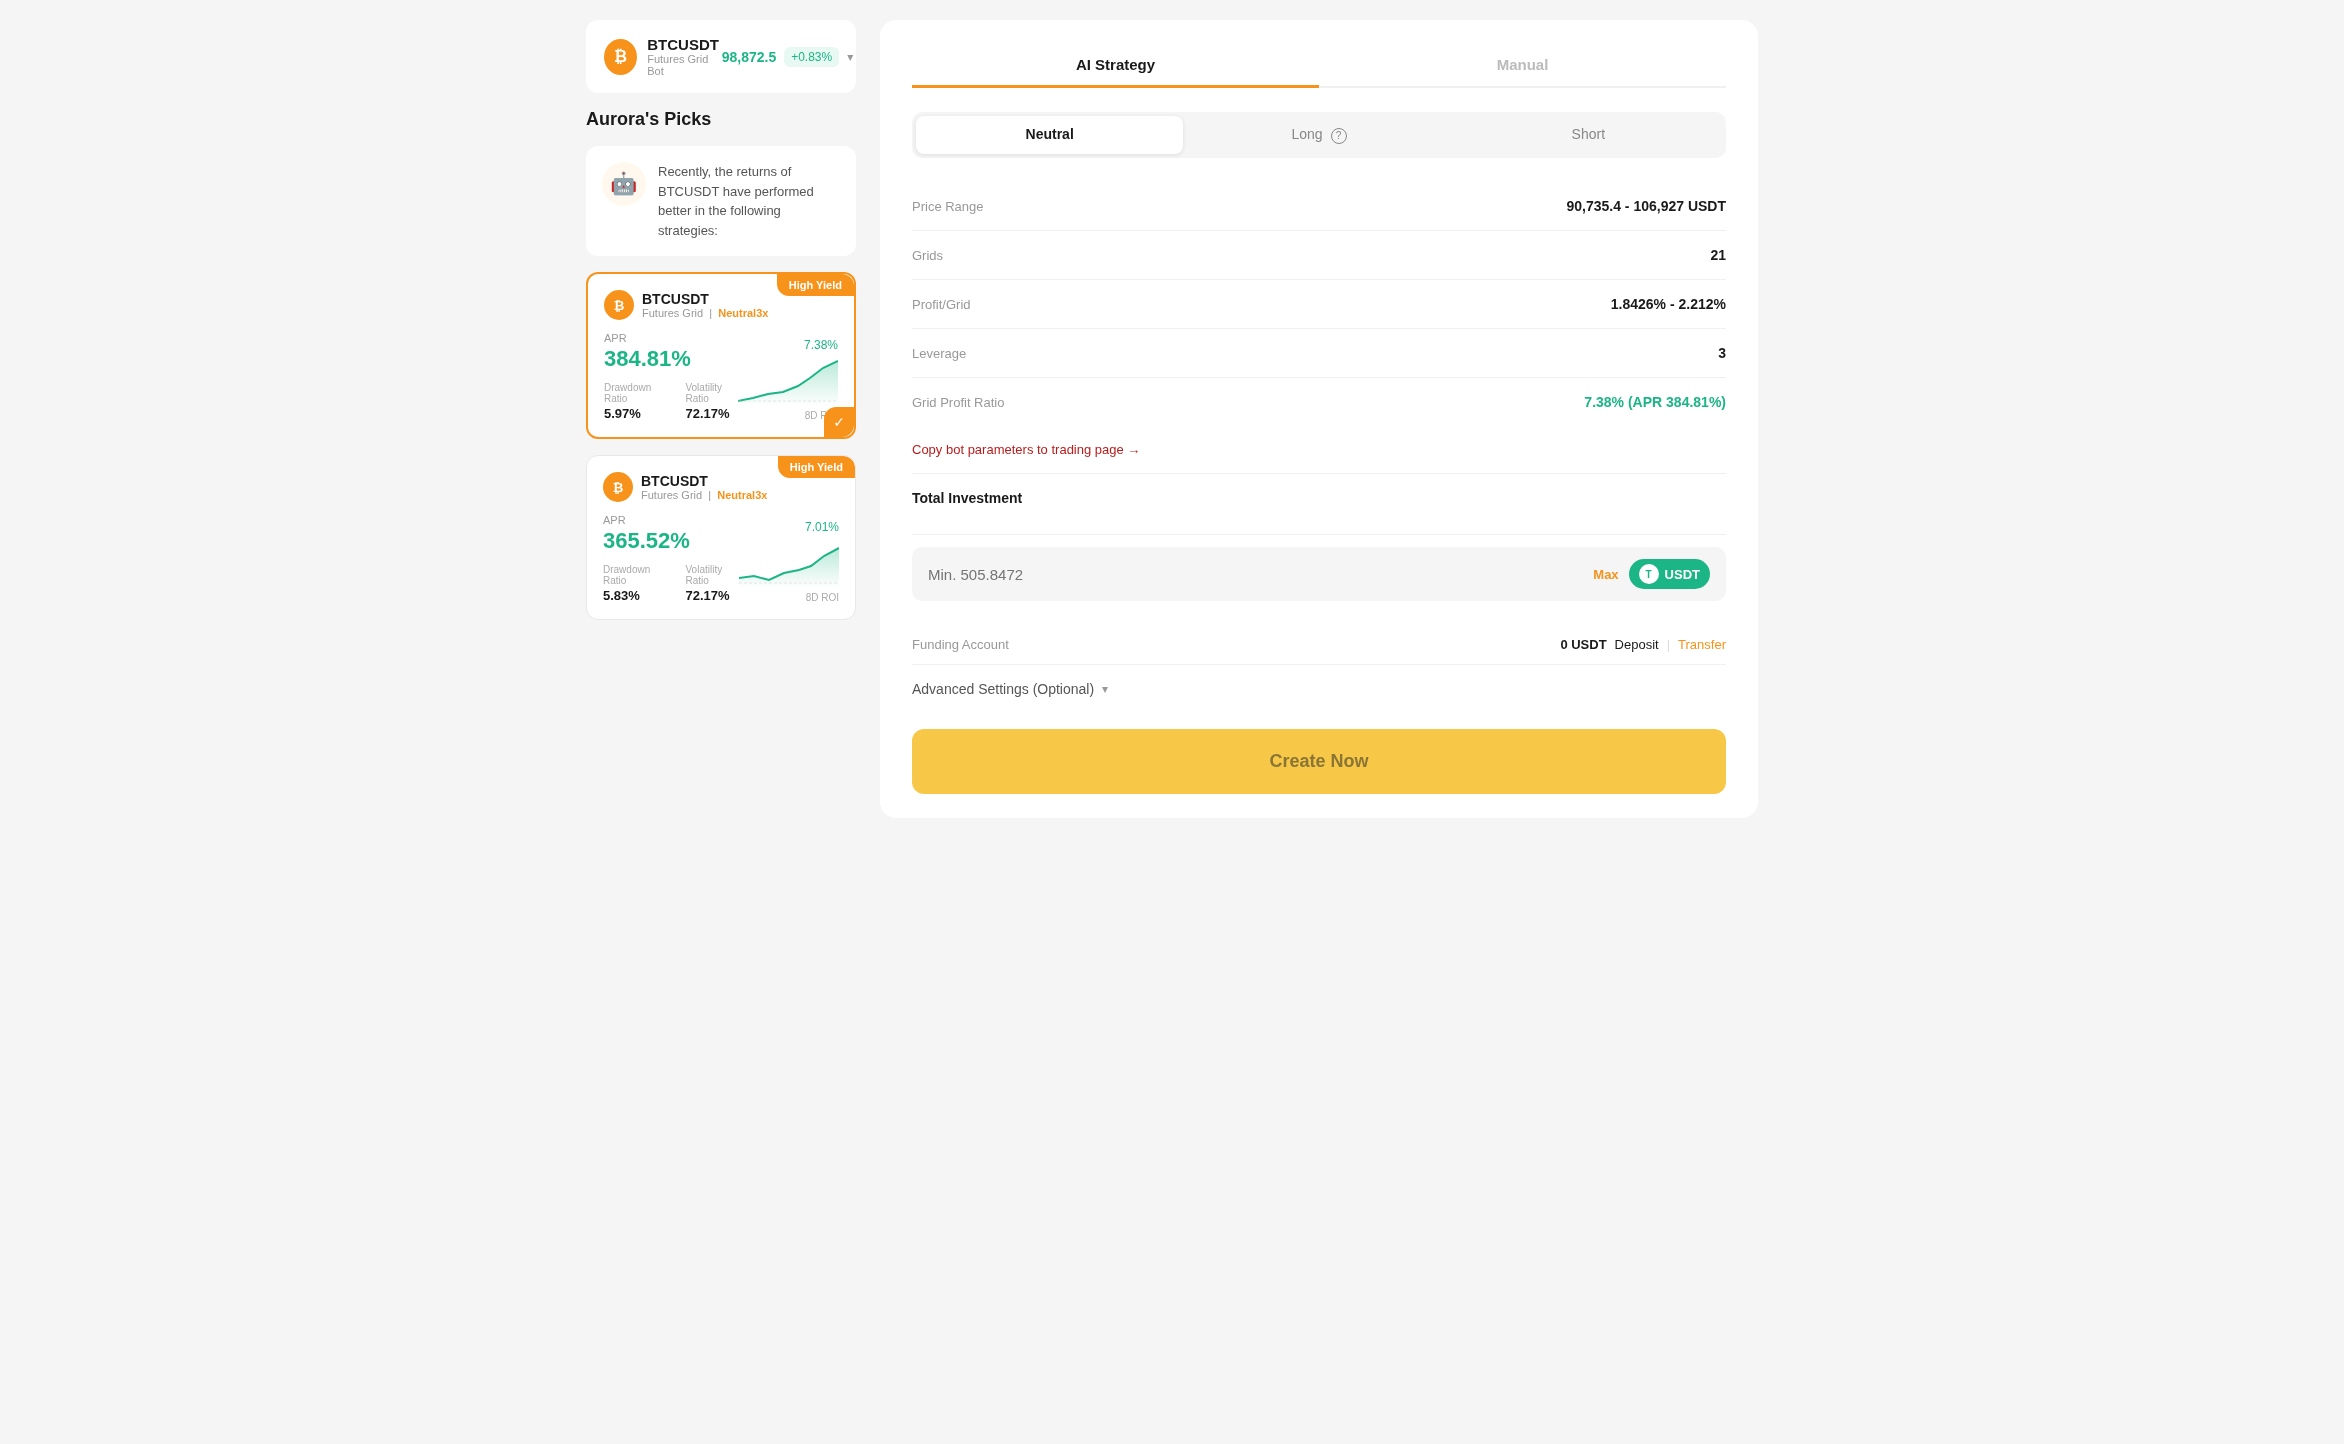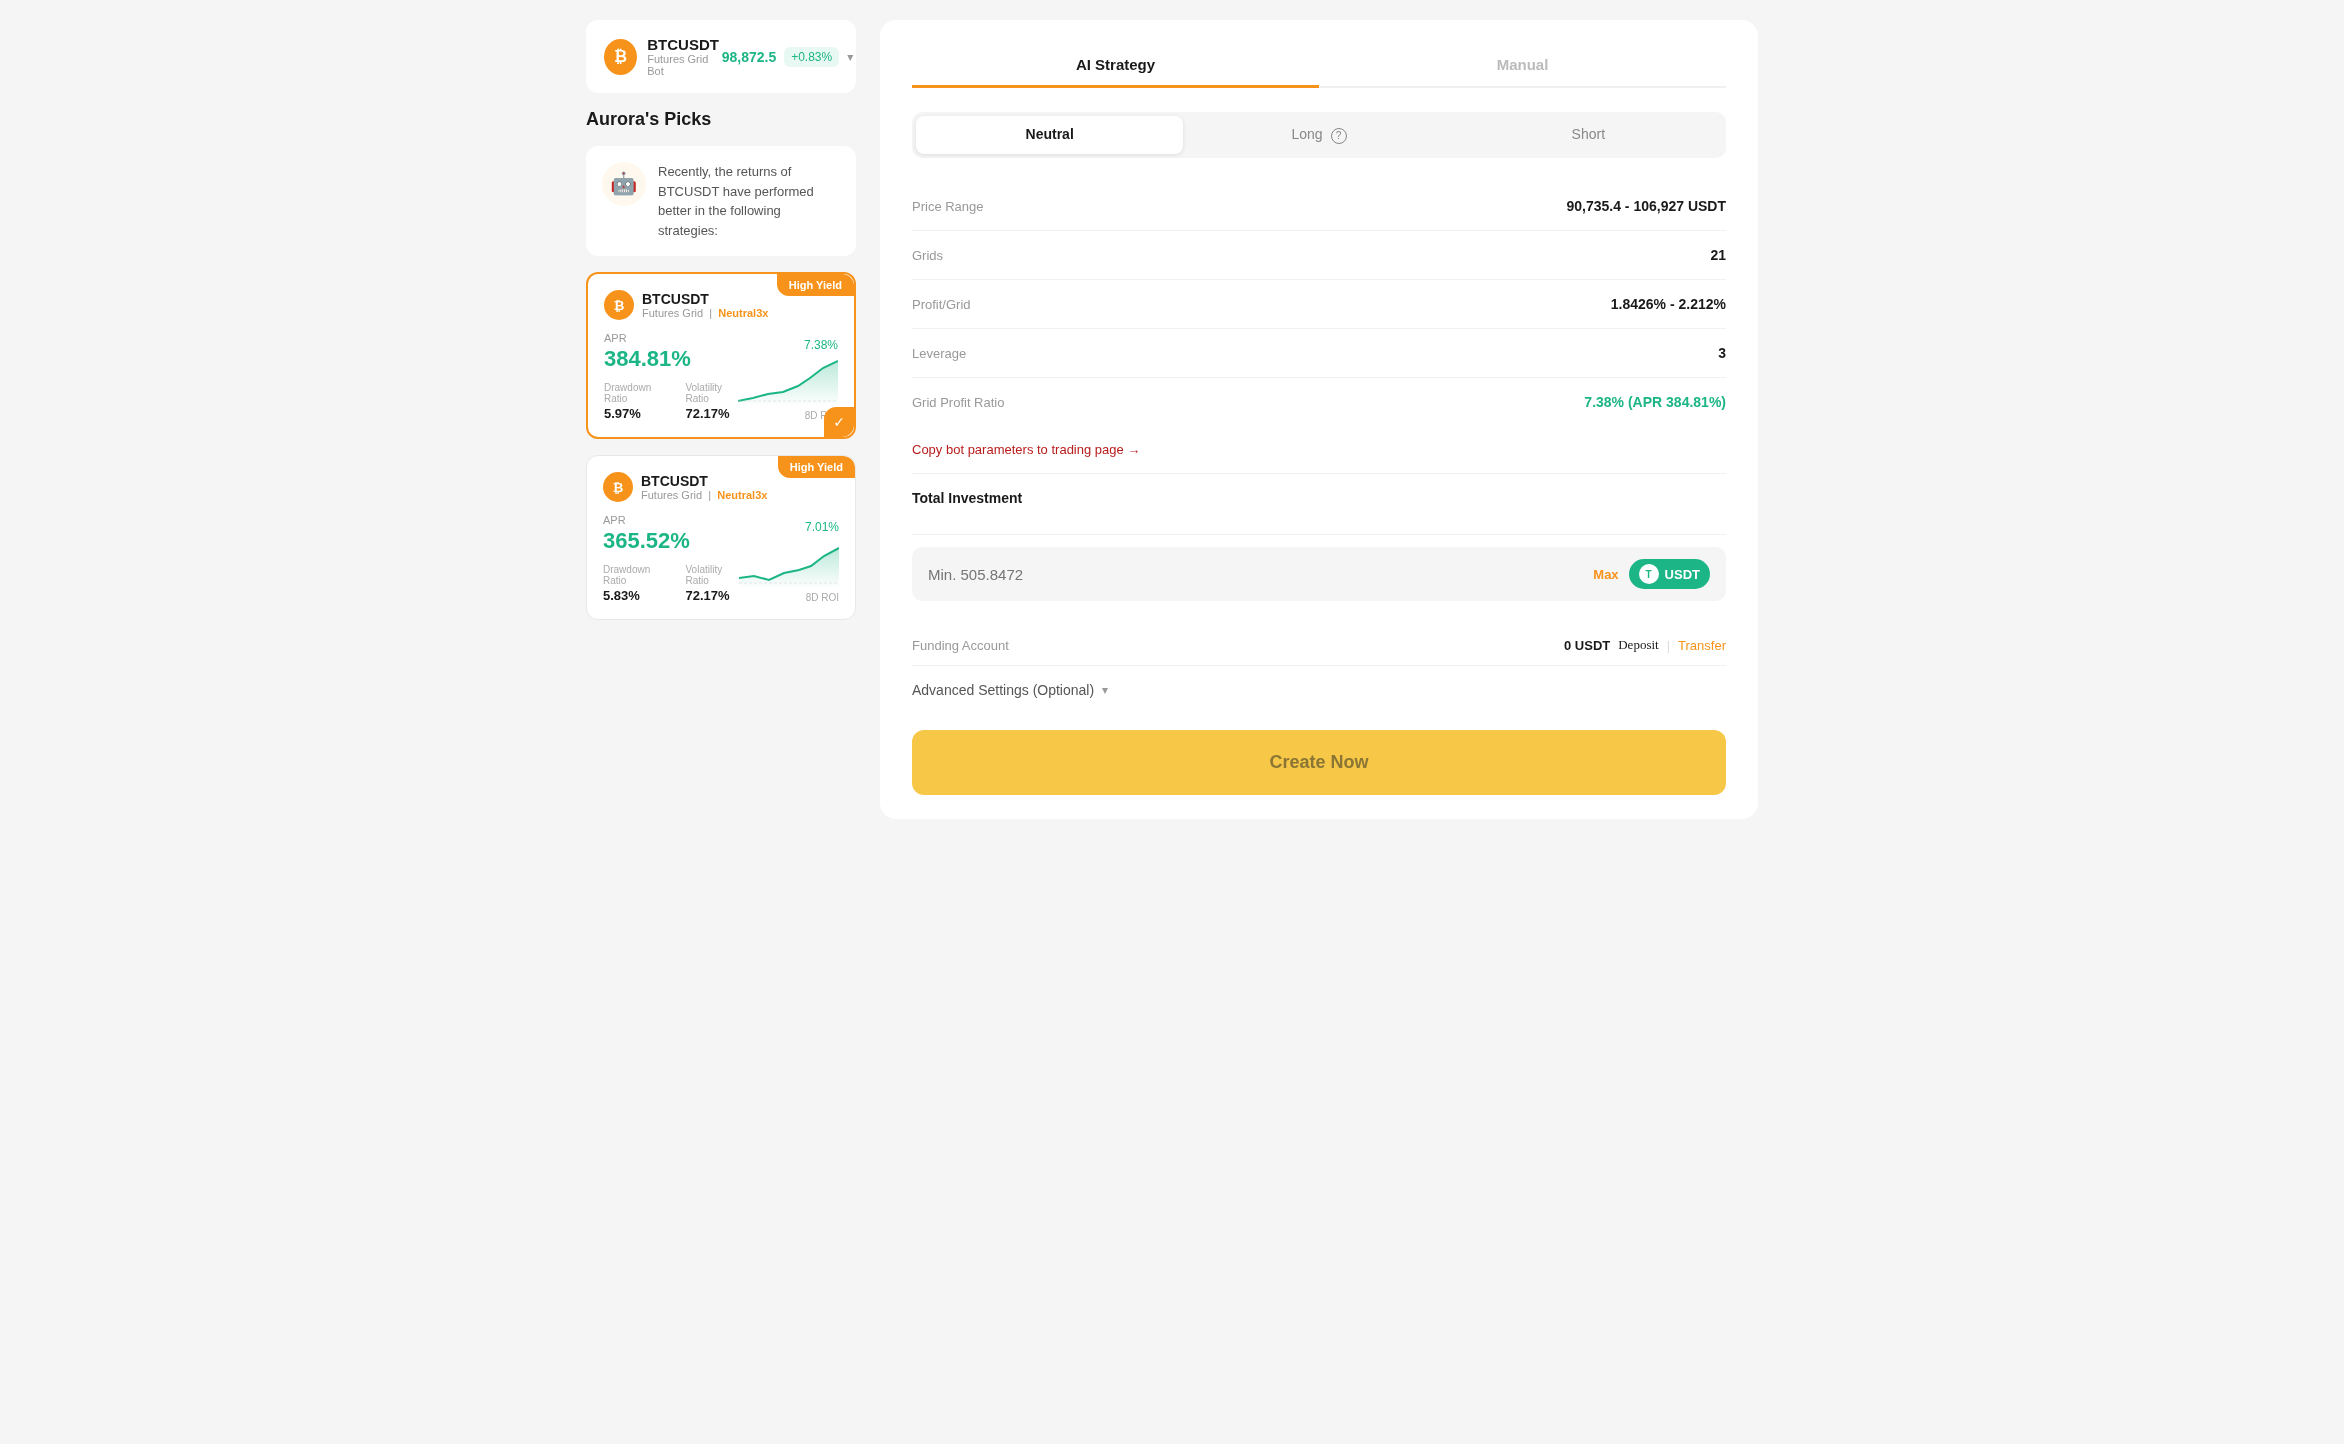--- a/index.html
+++ b/index.html
@@ -415,21 +415,20 @@
     }
     .funding-amount {
       font-size: 13px;
       font-weight: 600;
       color: #1a1a1a;
     }
     .funding-deposit {
       color: #1a1a1a;
       font-size: 13px;
       font-weight: 500;
-      font-family: Liberation Serif, serif;
     }
     .funding-transfer {
       color: #f7931a;
       font-size: 13px;
       font-weight: 500;
       cursor: pointer;
     }
     .separator {
       color: #ddd;
       font-size: 13px;

